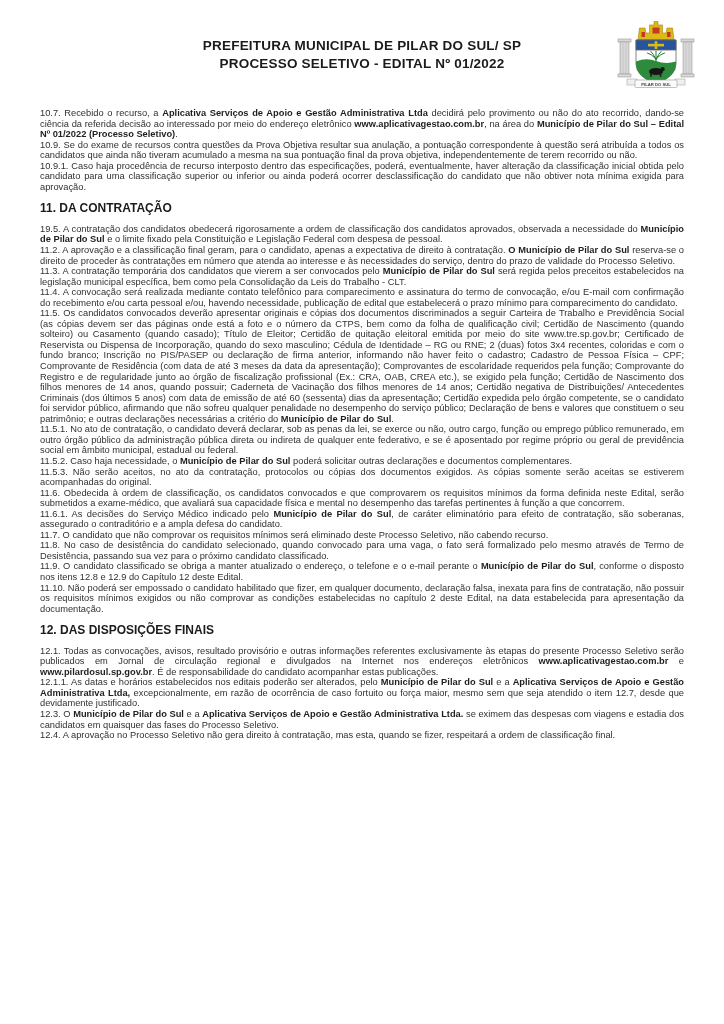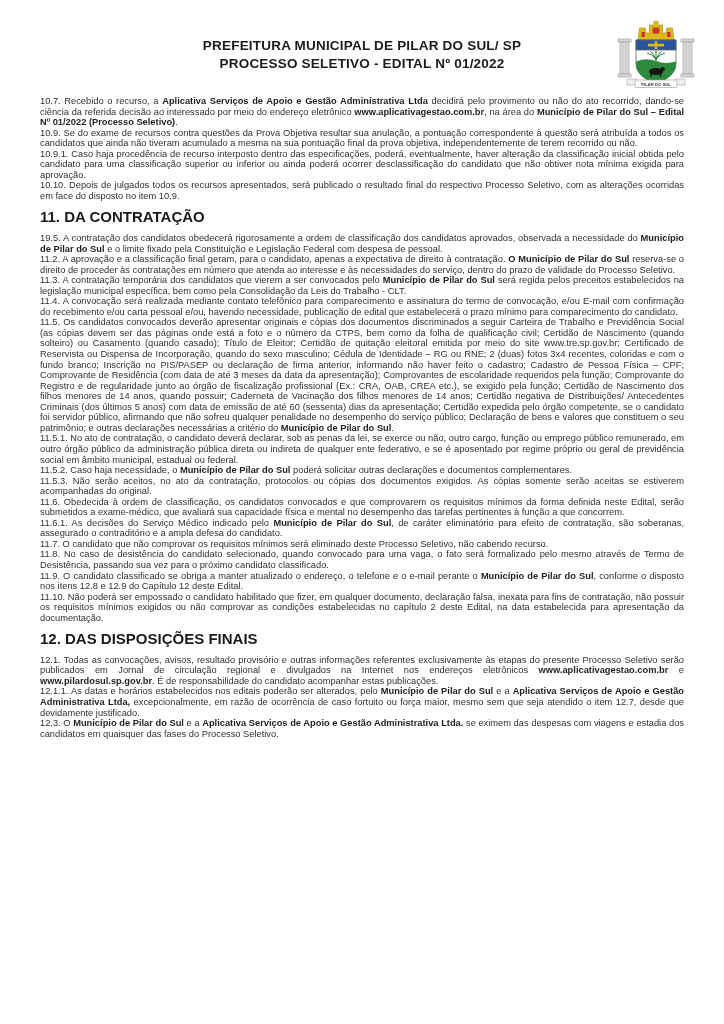--- a/index.html
+++ b/index.html
@@ -29,32 +29,32 @@
   .logo {
     position: absolute;
     top: 20px;
     right: 22px;
     width: 92px;
     height: 72px;
   }
   .logo svg { width: 100%; height: 100%; display: block; }
   .doc-body {
     position: absolute;
-    top: 96px;
+    top: 108px;
     left: 40px;
     width: 644px;
     font-size: 9.3px;
     line-height: 10.55px;
     text-align: justify;
   }
   .doc-para { margin: 0; }
   .doc-heading {
     margin: 10.5px 0;
     font-weight: bold;
-    font-size: 15px;
+    font-size: 12px;
     color: #1b1b1b;
     text-align: left;
   }
   .b { font-weight: bold; color: #1f1f1f; }
 </style>
 </head>
 <body>
 
 <div class="page">
 
@@ -121,35 +121,35 @@
           <text x="45" y="65.6" text-anchor="middle" font-size="4.2" font-weight="bold" fill="#444">PILAR DO SUL</text>
         </g>
       </svg>
     </div>
   </header>
 
   <main class="doc-body">
       <p class="doc-para"><span>10.7. Recebido o recurso, a </span><span class="b">Aplicativa Serviços de Apoio e Gestão Administrativa Ltda</span><span> decidirá pelo provimento ou não do ato recorrido, dando-se ciência da referida decisão ao interessado por meio do endereço eletrônico </span><span class="b">www.aplicativagestao.com.br</span><span>, na área do </span><span class="b">Município de Pilar do Sul – Edital Nº 01/2022 (Processo Seletivo)</span><span>.</span></p>
       <p class="doc-para"><span>10.9. Se do exame de recursos contra questões da Prova Objetiva resultar sua anulação, a pontuação correspondente à questão será atribuída a todos os candidatos que ainda não tiveram acumulado a mesma na sua pontuação final da prova objetiva, independentemente de terem recorrido ou não.</span></p>
       <p class="doc-para"><span>10.9.1. Caso haja procedência de recurso interposto dentro das especificações, poderá, eventualmente, haver alteração da classificação inicial obtida pelo candidato para uma classificação superior ou inferior ou ainda poderá ocorrer desclassificação do candidato que não obtiver nota mínima exigida para aprovação.</span></p>
-      <p class="doc-para"><span>10.10. Depois de julgados todos os recursos apresentados, será publicado o resultado final do respectivo Processo Seletivo, com as alterações ocorridas em face do disposto no item 10.9.</span></p>
       <p class="doc-heading"><span>11. DA CONTRATAÇÃO</span></p>
       <p class="doc-para"><span>19.5. A contratação dos candidatos obedecerá rigorosamente a ordem de classificação dos candidatos aprovados, observada a necessidade do </span><span class="b">Município de Pilar do Sul</span><span> e o limite fixado pela Constituição e Legislação Federal com despesa de pessoal.</span></p>
       <p class="doc-para"><span>11.2. A aprovação e a classificação final geram, para o candidato, apenas a expectativa de direito à contratação. </span><span class="b">O Município de Pilar do Sul</span><span> reserva-se o direito de proceder às contratações em número que atenda ao interesse e às necessidades do serviço, dentro do prazo de validade do Processo Seletivo.</span></p>
       <p class="doc-para"><span>11.3. A contratação temporária dos candidatos que vierem a ser convocados pelo </span><span class="b">Município de Pilar do Sul</span><span> será regida pelos preceitos estabelecidos na legislação municipal específica, bem como pela Consolidação da Leis do Trabalho - CLT.</span></p>
       <p class="doc-para"><span>11.4. A convocação será realizada mediante contato telefônico para comparecimento e assinatura do termo de convocação, e/ou E-mail com confirmação do recebimento e/ou carta pessoal e/ou, havendo necessidade, publicação de edital que estabelecerá o prazo mínimo para comparecimento do candidato.</span></p>
       <p class="doc-para"><span>11.5. Os candidatos convocados deverão apresentar originais e cópias dos documentos discriminados a seguir Carteira de Trabalho e Previdência Social (as cópias devem ser das páginas onde está a foto e o número da CTPS, bem como da folha de qualificação civil; Certidão de Nascimento (quando solteiro) ou Casamento (quando casado); Título de Eleitor; Certidão de quitação eleitoral emitida por meio do site www.tre.sp.gov.br; Certificado de Reservista ou Dispensa de Incorporação, quando do sexo masculino; Cédula de Identidade – RG ou RNE; 2 (duas) fotos 3x4 recentes, coloridas e com o fundo branco; Inscrição no PIS/PASEP ou declaração de firma anterior, informando não haver feito o cadastro; Cadastro de Pessoa Física – CPF; Comprovante de Residência (com data de até 3 meses da data da apresentação); Comprovantes de escolaridade requeridos pela função; Comprovante do Registro e de regularidade junto ao órgão de fiscalização profissional (Ex.: CRA, OAB, CREA etc.), se exigido pela função; Certidão de Nascimento dos filhos menores de 14 anos, quando possuir; Caderneta de Vacinação dos filhos menores de 14 anos; Certidão negativa de Distribuições/ Antecedentes Criminais (dos últimos 5 anos) com data de emissão de até 60 (sessenta) dias da apresentação; Certidão expedida pelo órgão competente, se o candidato foi servidor público, afirmando que não sofreu qualquer penalidade no desempenho do serviço público; Declaração de bens e valores que constituem o seu patrimônio; e outras declarações necessárias a critério do </span><span class="b">Município de Pilar do Sul</span><span>.</span></p>
       <p class="doc-para"><span>11.5.1. No ato de contratação, o candidato deverá declarar, sob as penas da lei, se exerce ou não, outro cargo, função ou emprego público remunerado, em outro órgão público da administração pública direta ou indireta de qualquer ente federativo, e se é aposentado por regime próprio ou geral de previdência social em âmbito municipal, estadual ou federal.</span></p>
       <p class="doc-para"><span>11.5.2. Caso haja necessidade, o </span><span class="b">Município de Pilar do Sul</span><span> poderá solicitar outras declarações e documentos complementares.</span></p>
       <p class="doc-para"><span>11.5.3. Não serão aceitos, no ato da contratação, protocolos ou cópias dos documentos exigidos. As cópias somente serão aceitas se estiverem acompanhadas do original.</span></p>
       <p class="doc-para"><span>11.6. Obedecida à ordem de classificação, os candidatos convocados e que comprovarem os requisitos mínimos da forma definida neste Edital, serão submetidos a exame-médico, que avaliará sua capacidade física e mental no desempenho das tarefas pertinentes à função a que concorrem.</span></p>
       <p class="doc-para"><span>11.6.1. As decisões do Serviço Médico indicado pelo </span><span class="b">Município de Pilar do Sul</span><span>, de caráter eliminatório para efeito de contratação, são soberanas, assegurado o contraditório e a ampla defesa do candidato.</span></p>
       <p class="doc-para"><span>11.7. O candidato que não comprovar os requisitos mínimos será eliminado deste Processo Seletivo, não cabendo recurso.</span></p>
       <p class="doc-para"><span>11.8. No caso de desistência do candidato selecionado, quando convocado para uma vaga, o fato será formalizado pelo mesmo através de Termo de Desistência, passando sua vez para o próximo candidato classificado.</span></p>
       <p class="doc-para"><span>11.9. O candidato classificado se obriga a manter atualizado o endereço, o telefone e o e-mail perante o </span><span class="b">Município de Pilar do Sul</span><span>, conforme o disposto nos itens 12.8 e 12.9 do Capítulo 12 deste Edital.</span></p>
       <p class="doc-para"><span>11.10. Não poderá ser empossado o candidato habilitado que fizer, em qualquer documento, declaração falsa, inexata para fins de contratação, não possuir os requisitos mínimos exigidos ou não comprovar as condições estabelecidas no capítulo 2 deste Edital, na data estabelecida para apresentação da documentação.</span></p>
       <p class="doc-heading"><span>12. DAS DISPOSIÇÕES FINAIS</span></p>
       <p class="doc-para"><span>12.1. Todas as convocações, avisos, resultado provisório e outras informações referentes exclusivamente às etapas do presente Processo Seletivo serão publicados em Jornal de circulação regional e divulgados na Internet nos endereços eletrônicos </span><span class="b">www.aplicativagestao.com.br</span><span> e </span><span class="b">www.pilardosul.sp.gov.br</span><span>. É de responsabilidade do candidato acompanhar estas publicações.</span></p>
       <p class="doc-para"><span>12.1.1. As datas e horários estabelecidos nos editais poderão ser alterados, pelo </span><span class="b">Município de Pilar do Sul</span><span> e a </span><span class="b">Aplicativa Serviços de Apoio e Gestão Administrativa Ltda,</span><span> excepcionalmente, em razão de ocorrência de caso fortuito ou força maior, mesmo sem que seja atendido o item 12.7, desde que devidamente justificado.</span></p>
       <p class="doc-para"><span>12.3. O </span><span class="b">Município de Pilar do Sul</span><span> e a </span><span class="b">Aplicativa Serviços de Apoio e Gestão Administrativa Ltda.</span><span> se eximem das despesas com viagens e estadia dos candidatos em quaisquer das fases do Processo Seletivo.</span></p>
+      <p class="doc-para"><span>12.4. A aprovação no Processo Seletivo não gera direito à contratação, mas esta, quando se fizer, respeitará a ordem de classificação final.</span></p>
     </main>
 
 </div>
 
 </body></html>

